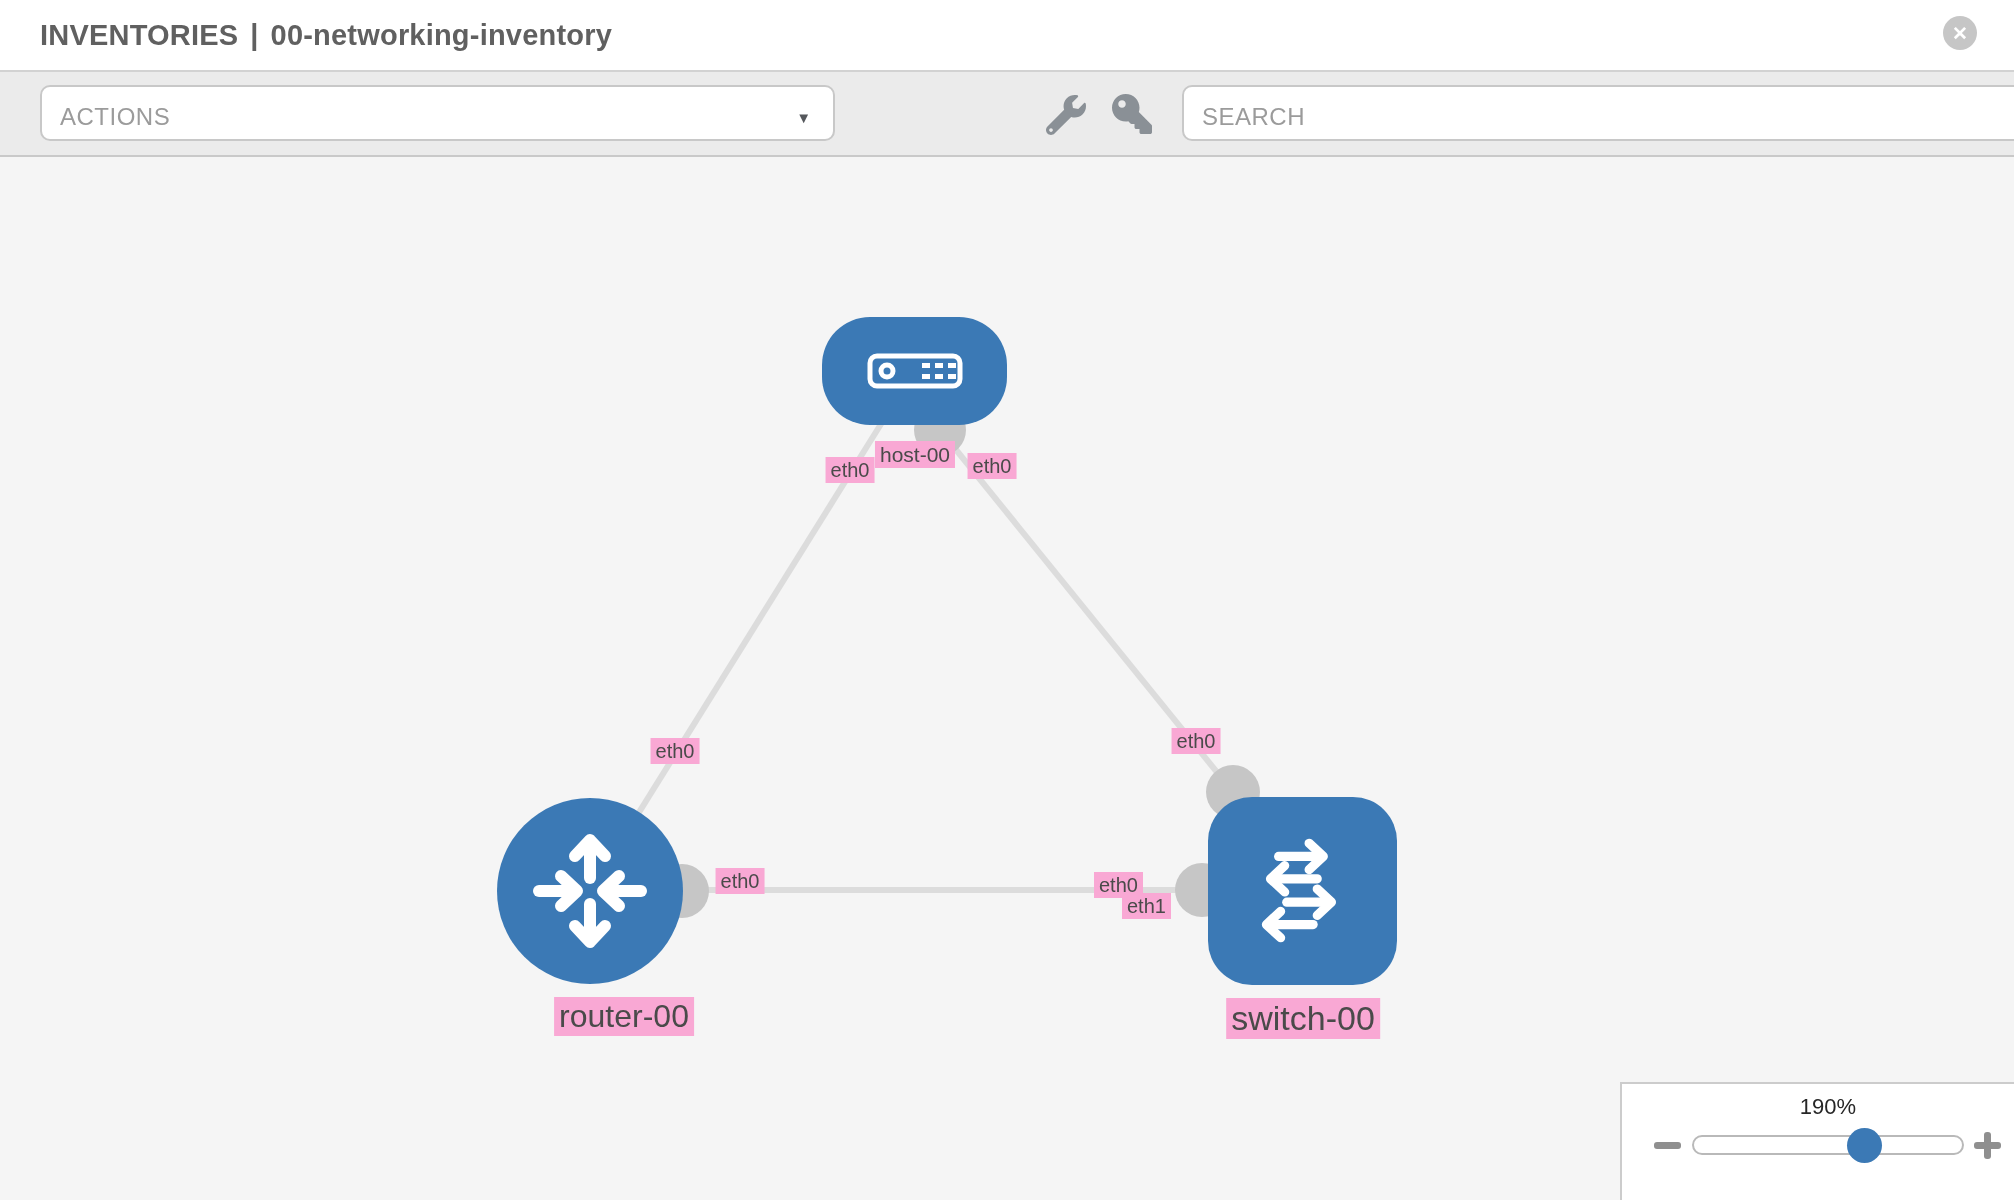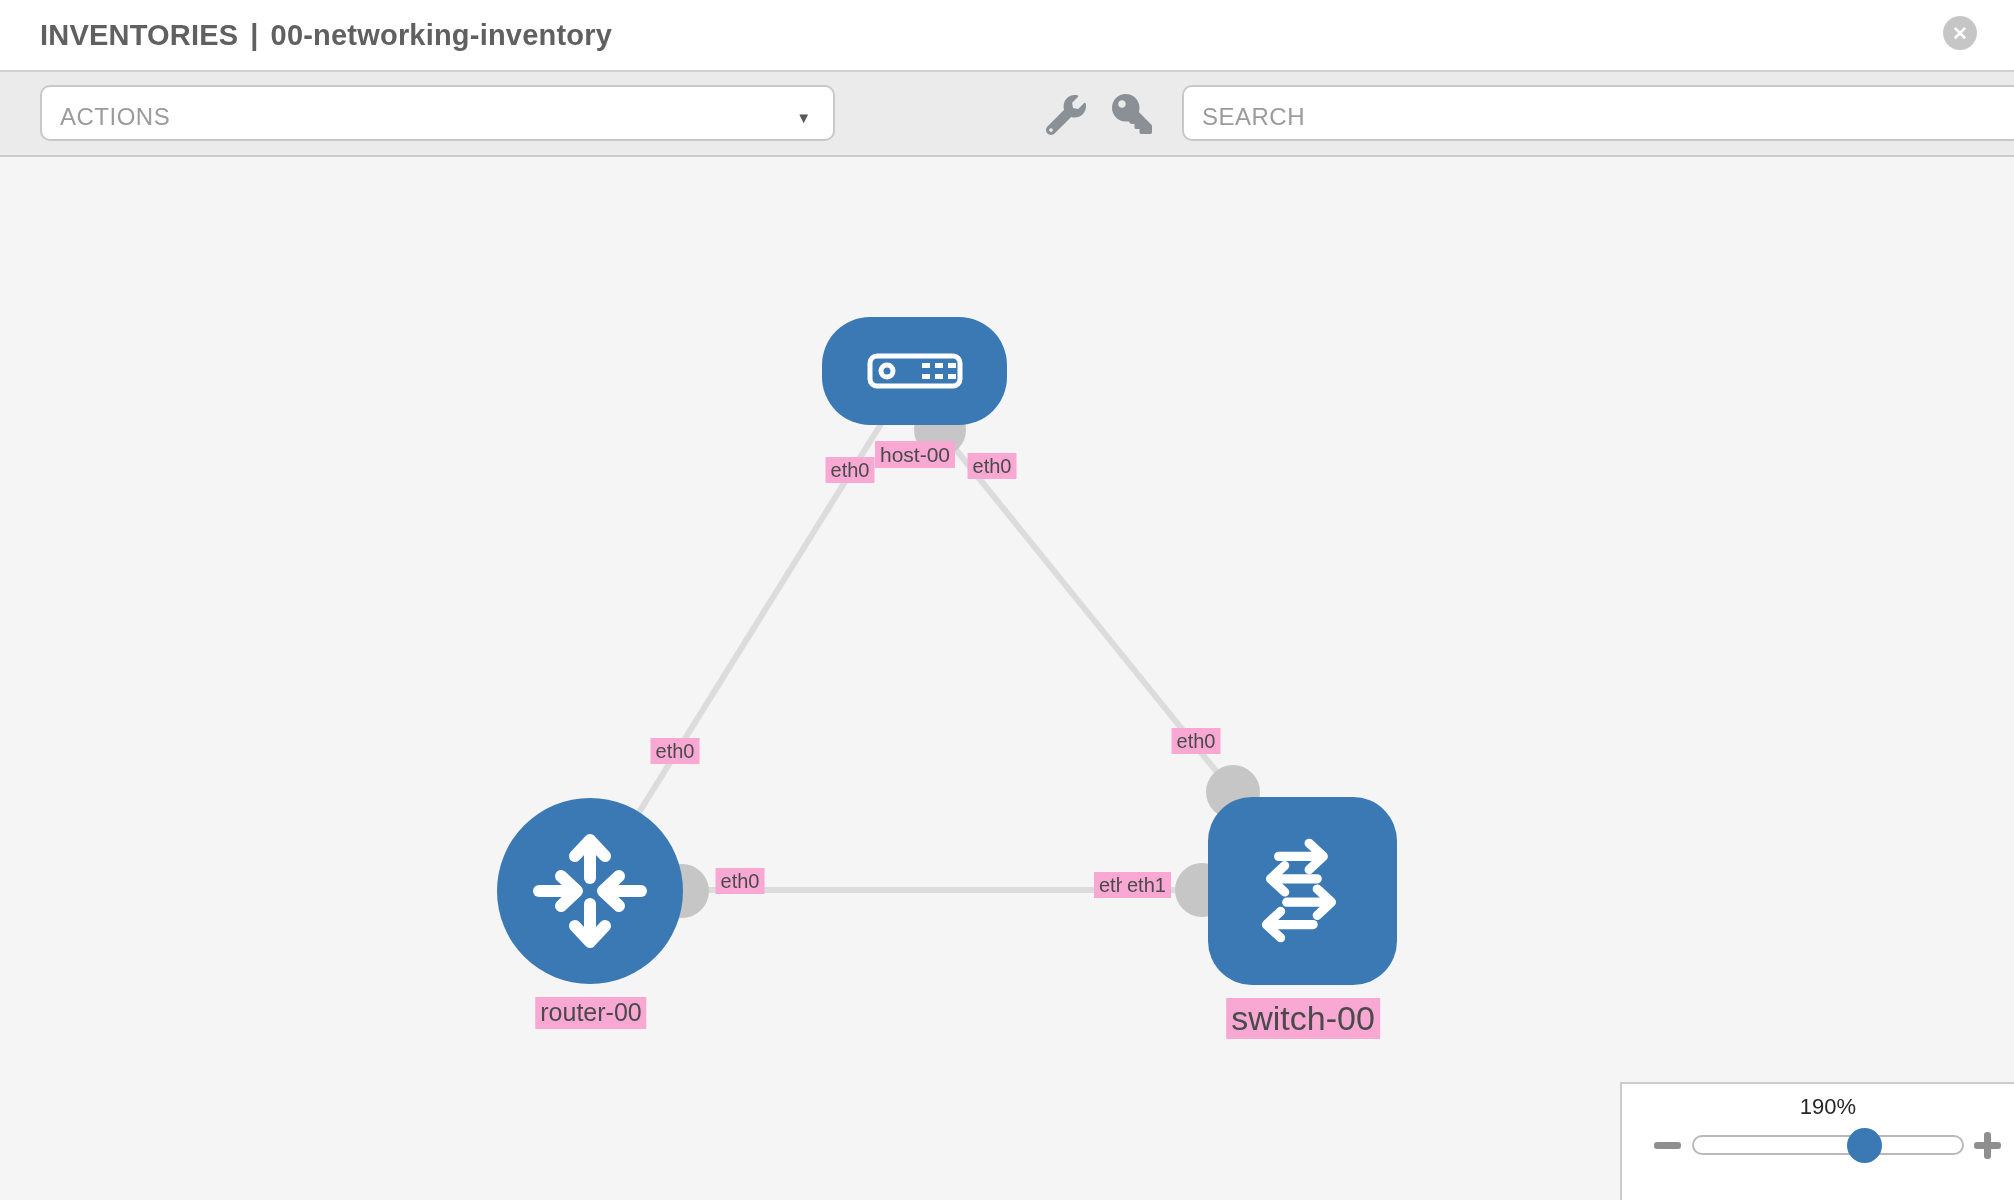--- a/index.html
+++ b/index.html
@@ -47,29 +47,29 @@
   .node-router{left:497px;top:641px;width:186px;height:186px;border-radius:50%;}
   .node-switch{left:1208px;top:640px;width:189px;height:188px;border-radius:44px;}
   .chip{
     position:absolute;z-index:3;background:#f9a8d4;color:#4a4a4a;white-space:nowrap;
     padding:2px 5px;line-height:1.1;
   }
   .node-label{font-size:21px;transform:translateX(-50%);}
   .if-label{font-size:20px;transform:translateX(-50%);}
   .if-label.abs{transform:none;}
   .lbl-host{left:915px;top:284px;}
-  .lbl-router{left:591px;top:840px;font-size:25px;}
+  .lbl-router{left:624px;top:840px;font-size:32px;}
   .lbl-switch{left:1303px;top:841px;font-size:34px;}
   .if-host-left{left:850px;top:300px;}
   .if-host-right{left:992px;top:296px;}
   .if-router-top{left:675px;top:581px;}
   .if-switch-top{left:1196px;top:571px;}
   .if-mid-router{left:740px;top:711px;}
   .if-overlap-under{left:1094px;top:715px;z-index:3;}
-  .if-overlap-over{left:1122px;top:715px;z-index:4;}
+  .if-overlap-over{left:1122px;top:736px;z-index:4;}
   
   .zoom-panel{
     position:absolute;left:1620px;top:1082px;width:420px;height:140px;background:#ffffff;
     border:2px solid #cccccc;z-index:5;
   }
   .zoom-value{position:absolute;left:70px;top:10px;width:272px;text-align:center;font-size:22px;color:#262626;}
   .zoom-track{
     position:absolute;left:70px;top:51px;width:272px;height:20px;border:2px solid #b9b9b9;
     border-radius:11px;background:#ffffff;cursor:pointer;
   }

